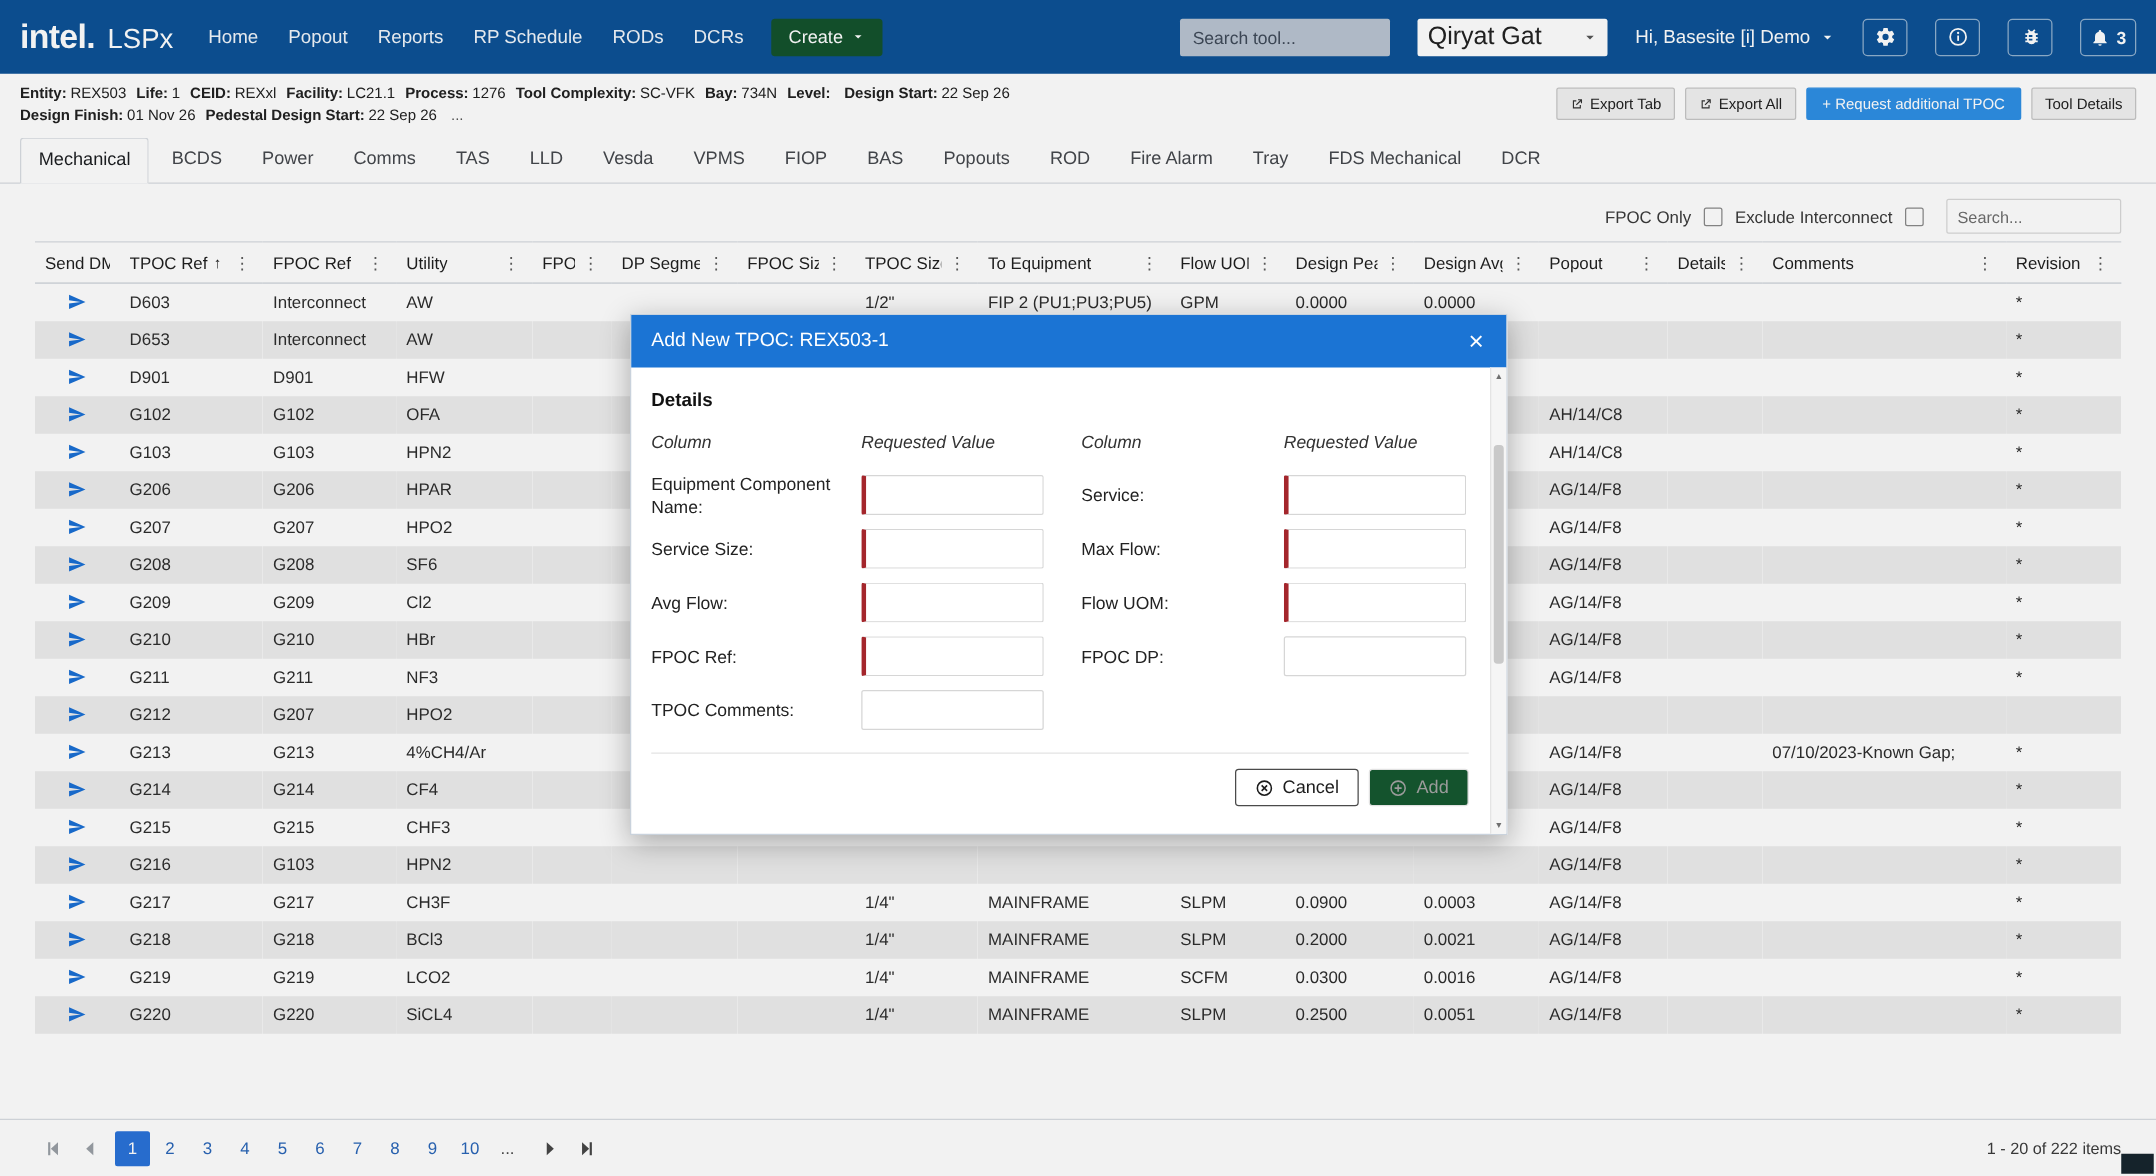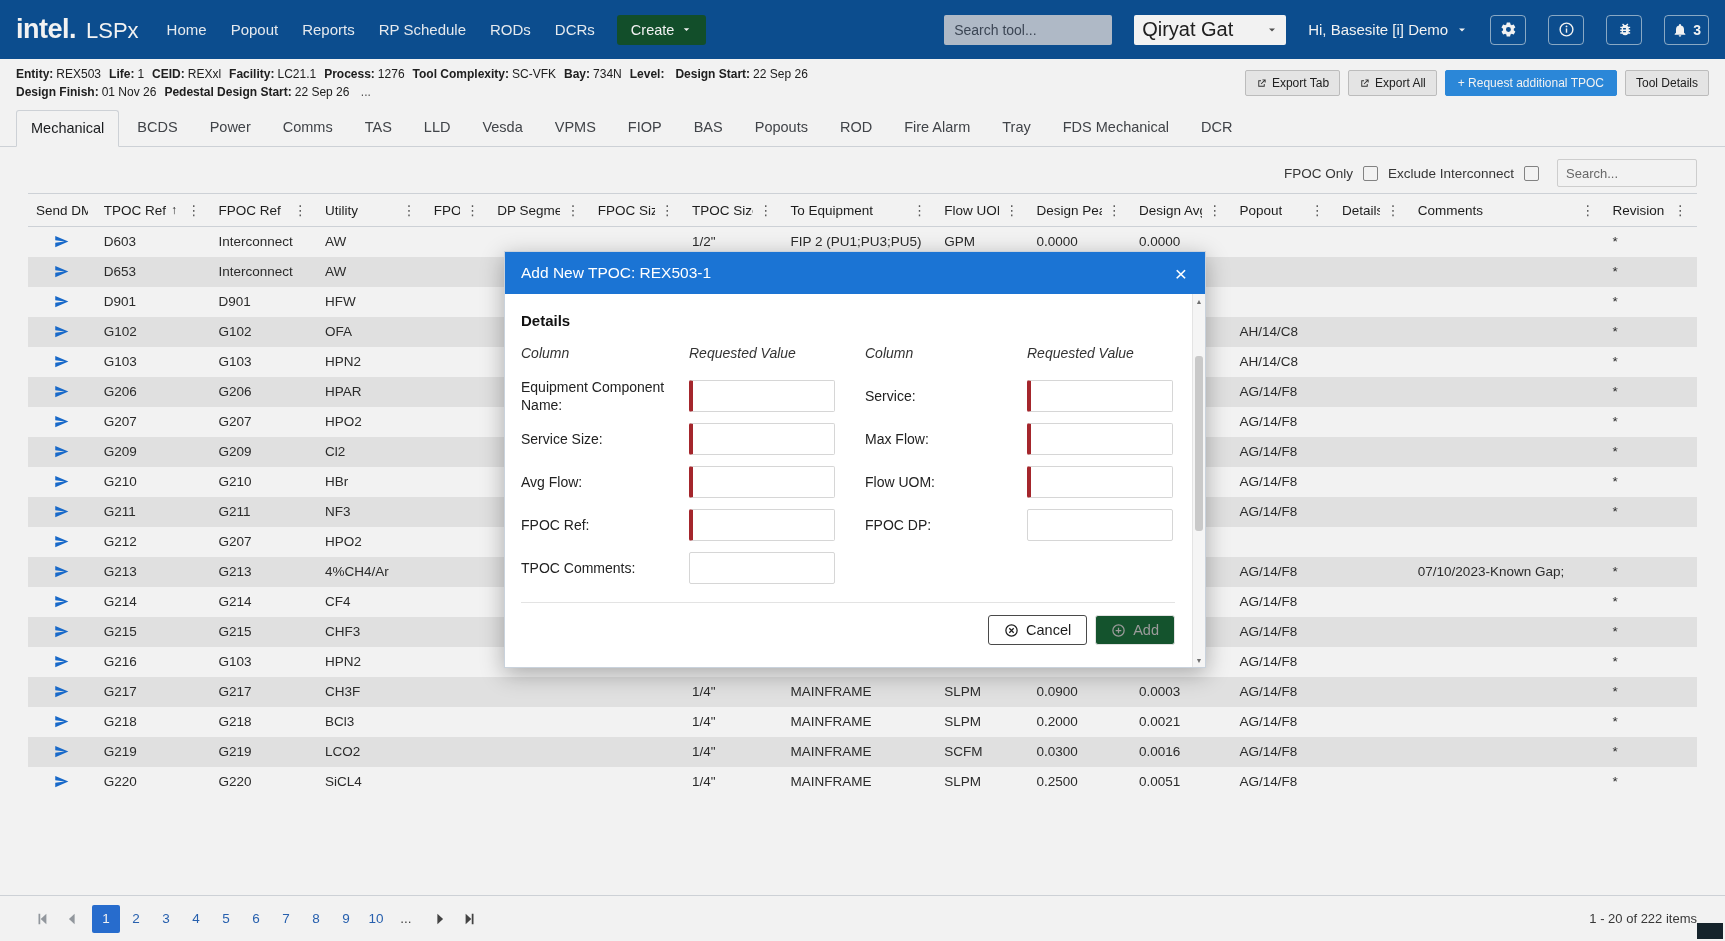--- a/index.html
+++ b/index.html
@@ -559,20 +559,42 @@
         </tr>
         <tr>
           <td class="send-cell">
             <svg width="15" height="15" viewBox="0 0 24 24" fill="#1a6fd4" style="margin:0 auto">
               <path d="M2 21l21-9L2 3v7l15 2-15 2z"></path>
             </svg>
           </td>
           <td>G207</td>
           <td>G207</td>
           <td>HPO2</td>
+          <td></td>
+          <td></td>
+          <td></td>
+          <td></td>
+          <td></td>
+          <td></td>
+          <td></td>
+          <td></td>
+          <td>AG/14/F8</td>
+          <td></td>
+          <td></td>
+          <td>*</td>
+        </tr>
+        <tr>
+          <td class="send-cell">
+            <svg width="15" height="15" viewBox="0 0 24 24" fill="#1a6fd4" style="margin:0 auto">
+              <path d="M2 21l21-9L2 3v7l15 2-15 2z"></path>
+            </svg>
+          </td>
+          <td>G208</td>
+          <td>G208</td>
+          <td>SF6</td>
           <td></td>
           <td></td>
           <td></td>
           <td></td>
           <td></td>
           <td></td>
           <td></td>
           <td></td>
           <td>AG/14/F8</td>
           <td></td>

